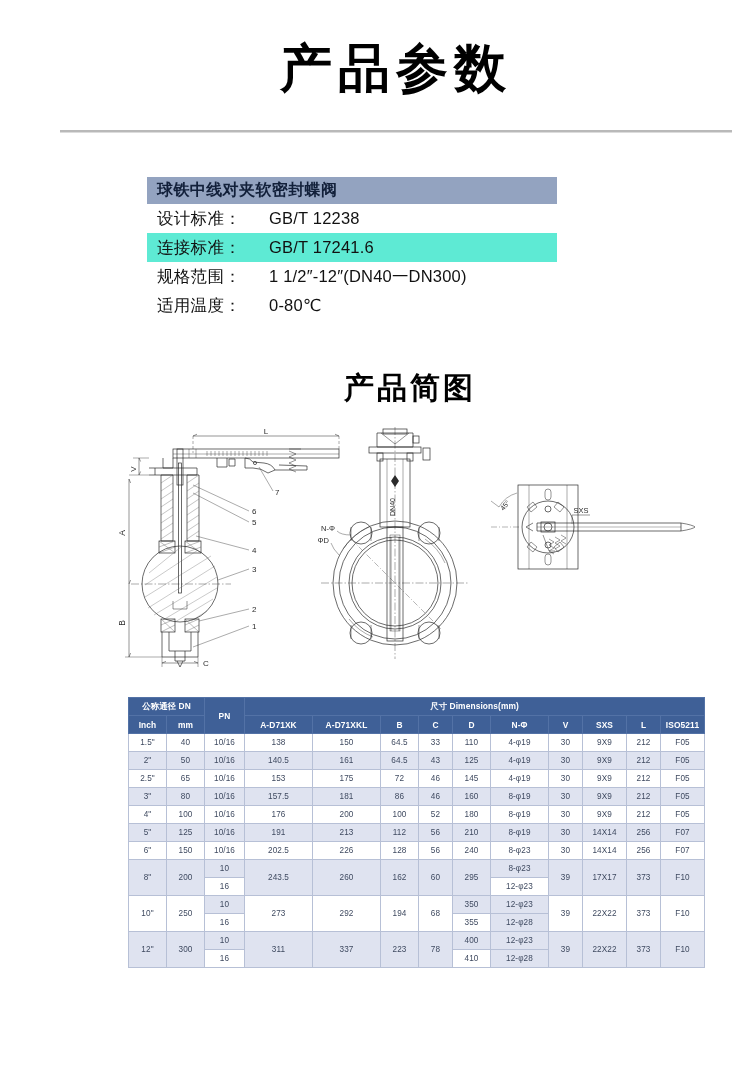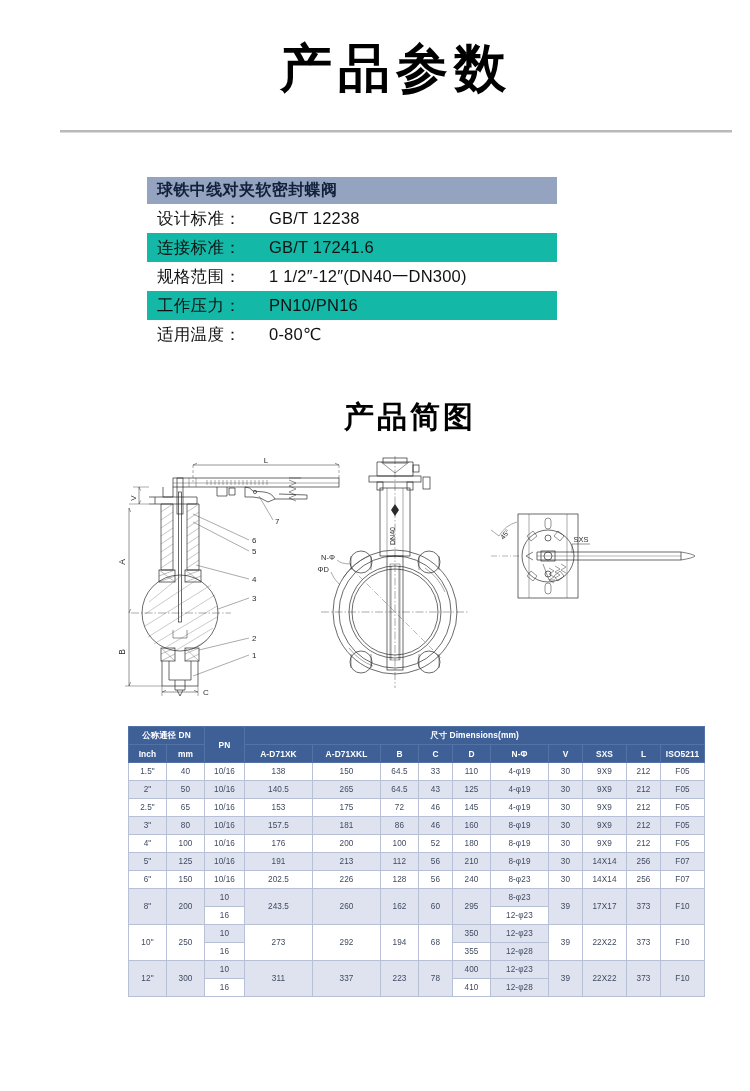--- a/index.html
+++ b/index.html
@@ -21,21 +21,21 @@
     background:linear-gradient(to bottom,#b9b9b9 0 2px,#dcdcdc 2px 3px);
   }
 
   
   .spec-wrap{margin:44px 0 0 126px;width:410px;}
   .spec-row{display:flex;align-items:center;height:29px;font-size:16.5px;}
   .spec-row.head{
     background:#93a3c0;height:27px;font-weight:bold;color:#12203a;
     font-size:16px;padding-left:10px;letter-spacing:.4px;font-family:Liberation Mono, monospace;
   }
-  .spec-row.alt{background:#14b8a6;}
+  .spec-row.alt{background:#5eead4;}
   .spec-label{width:112px;padding-left:10px;color:#111;letter-spacing:.3px;}
   .spec-value{color:#111;letter-spacing:.2px;}
 
   
   .section-title{
     text-align:center;font-size:30px;font-weight:bold;color:#000;
     letter-spacing:3px;font-family:"DejaVu Sans","Liberation Sans",sans-serif;
   }
   #diagram-title{margin-top:48px;padding-left:28px;}
   #dimtable-title{margin-top:14px;}
@@ -79,24 +79,20 @@
       <span class="spec-label">设计标准：</span>
       <span class="spec-value">GB/T 12238</span>
     </div>
     <div class="spec-row alt">
       <span class="spec-label">连接标准：</span>
       <span class="spec-value">GB/T 17241.6</span>
     </div>
     <div class="spec-row">
       <span class="spec-label">规格范围：</span>
       <span class="spec-value">1 1/2″-12″(DN40一DN300)</span>
-    </div>
-    <div class="spec-row alt">
-      <span class="spec-label">工作压力：</span>
-      <span class="spec-value">PN10/PN16</span>
     </div>
     <div class="spec-row">
       <span class="spec-label">适用温度：</span>
       <span class="spec-value">0-80℃</span>
     </div>
   </div>
 
   <div class="section-title" id="diagram-title">产品简图</div>
 
   <div class="drawings">
@@ -410,21 +406,21 @@
           <td>30</td>
           <td>9X9</td>
           <td>212</td>
           <td>F05</td>
         </tr>
         <tr class="even">
           <td>2"</td>
           <td>50</td>
           <td>10/16</td>
           <td>140.5</td>
-          <td>265</td>
+          <td>161</td>
           <td>64.5</td>
           <td>43</td>
           <td>125</td>
           <td>4-φ19</td>
           <td>30</td>
           <td>9X9</td>
           <td>212</td>
           <td>F05</td>
         </tr>
         <tr class="odd">

